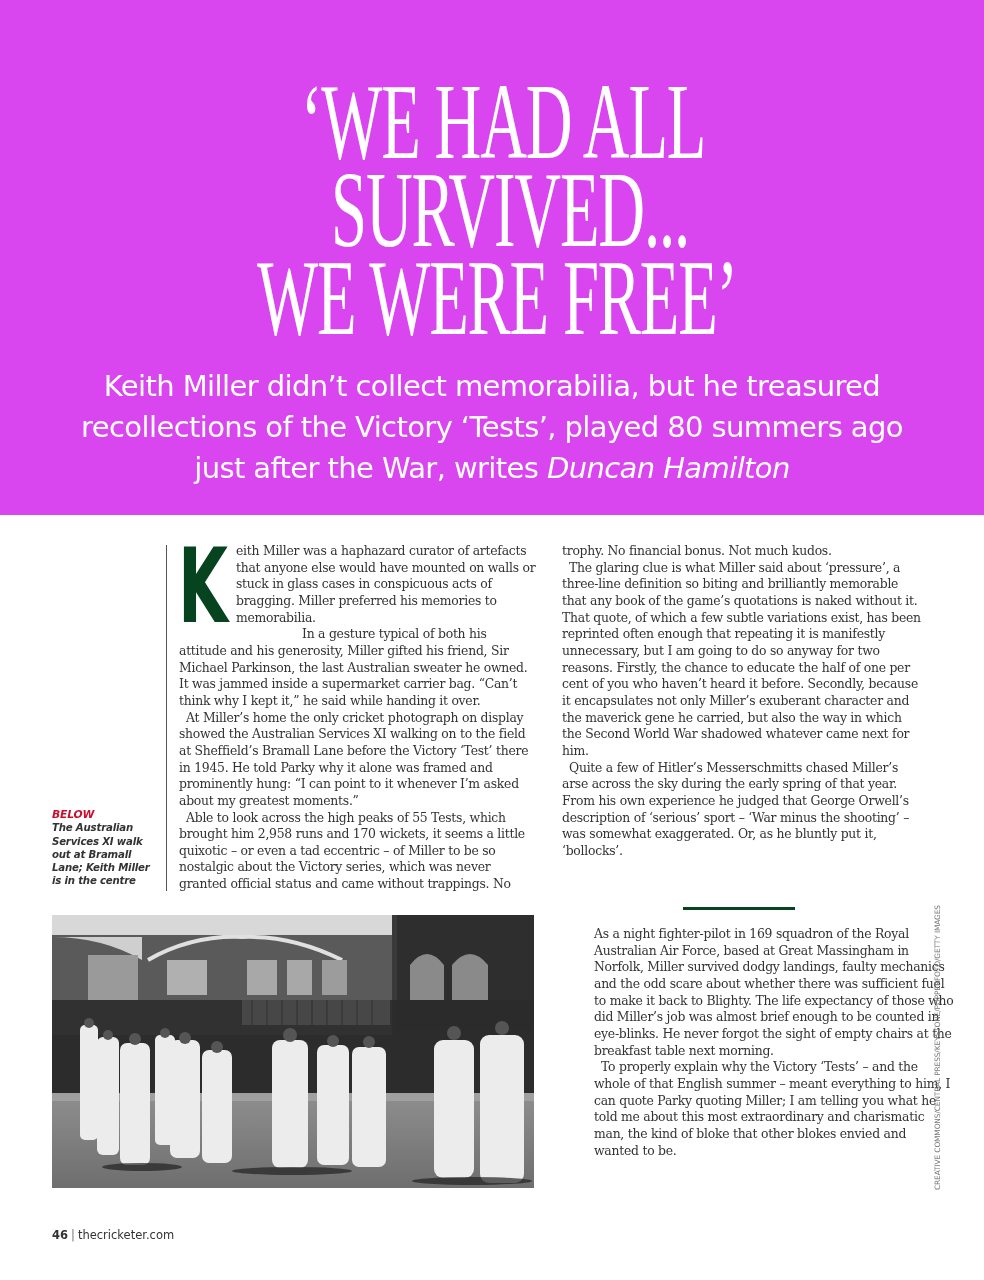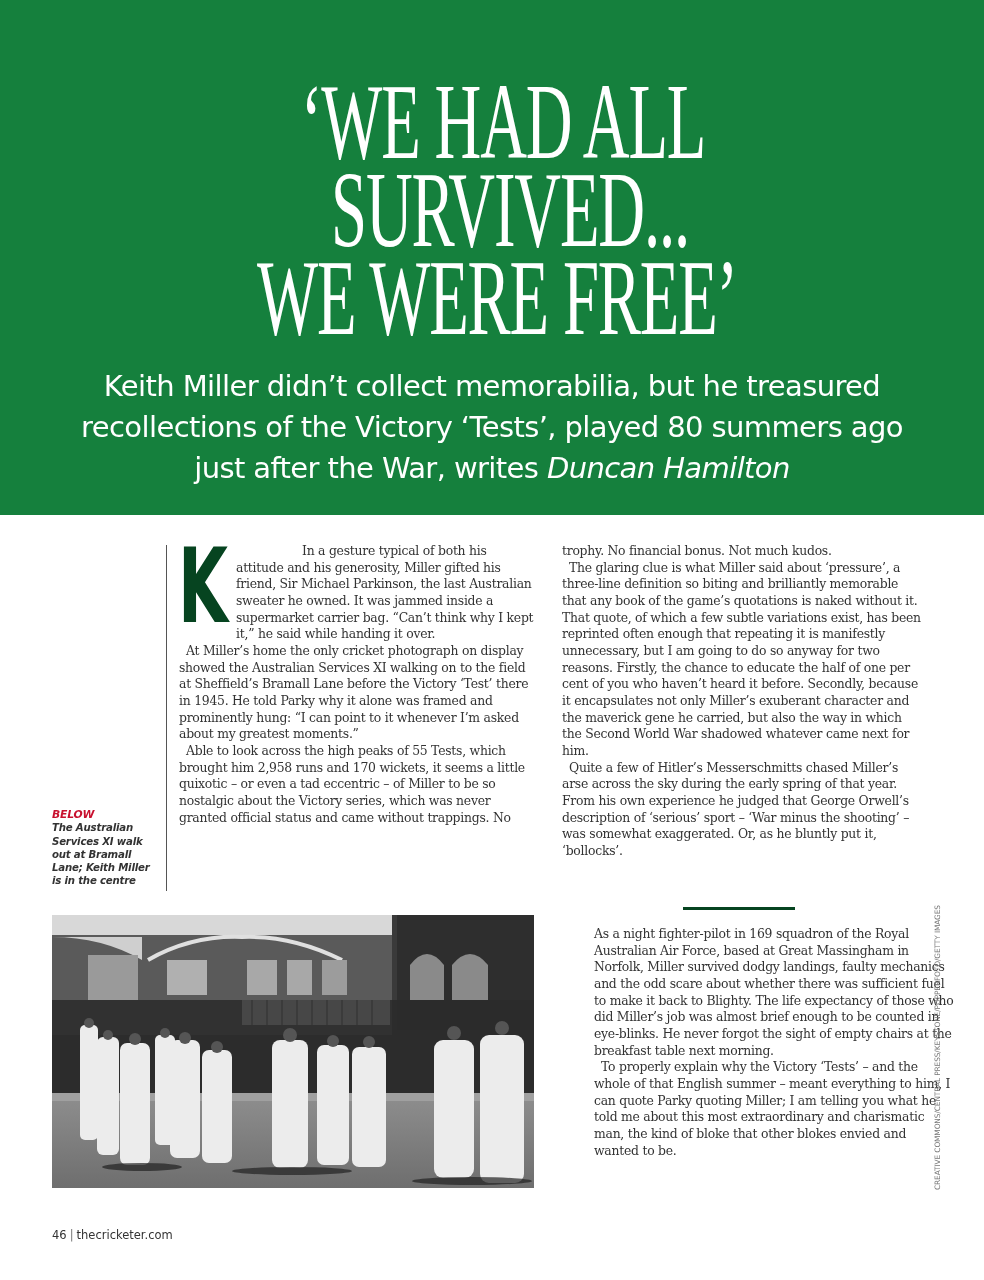--- a/index.html
+++ b/index.html
@@ -4,21 +4,21 @@
 <style>
   html, body { margin: 0; padding: 0; }
   body {
     width: 984px; height: 1280px; position: relative; overflow: hidden;
     background: #ffffff; color: #333333;
     font-family: "DejaVu Serif", serif;
   }
   
   .hero {
     position: absolute; left: 0; top: 0; width: 984px; height: 515px;
-    background: #15803d;
+    background: #d946ef;
   }
   .headline {
     position: absolute; left: 0; top: 78px; width: 984px;
     text-align: center; color: #ffffff;
     font-family: "Liberation Serif", serif; font-weight: normal;
     font-size: 108px; line-height: 88px; letter-spacing: -2px;
     margin: 0;
   }
   .headline .hl-line {
     display: block; transform: scaleX(0.62); transform-origin: center;
@@ -93,21 +93,21 @@
     transform: rotate(-90deg); transform-origin: left top;
     font-family: "DejaVu Sans", sans-serif; font-size: 7.4px; color: #777777;
     white-space: nowrap; letter-spacing: -0.1px;
   }
 
   
   .footer {
     position: absolute; left: 52px; top: 1228px;
     font-family: "DejaVu Sans", sans-serif; font-size: 11.5px; color: #333333;
   }
-  .footer .page-num { font-weight: normal; }
+  .footer .page-num { font-weight: bold; }
   .footer .sep { color: #777777; margin: 0 3px; }
 </style>
 </head>
 <body>
 
 <header class="hero">
   <h1 class="headline">
     <span class="hl-line l1">‘WE HAD ALL</span>
     <span class="hl-line l2">SURVIVED...</span>
     <span class="hl-line l3">WE WERE FREE’</span>
@@ -119,21 +119,21 @@
   <span class="cap-label">BELOW</span>
   <span>The Australian Services XI walk out at Bramall Lane; Keith Miller is in the centre</span>
 </div>
 
 <div class="col-rule"></div>
 
 <section class="col col1">
   <p class="first-para">
     <span class="dropcap">
         <span>K</span>
-      </span>
+      </span><span>eith Miller was a haphazard curator of artefacts that anyone else would have mounted on walls or stuck in glass cases in conspicuous acts of bragging. Miller preferred his memories to memorabilia.</span>
   </p>
   <p class="second-para"><span class="indent-spacer"></span><span>In a gesture typical of both his attitude and his generosity, Miller gifted his friend, Sir Michael Parkinson, the last Australian sweater he owned. It was jammed inside a supermarket carrier bag. “Can’t think why I kept it,” he said while handing it over.</span></p>
   <p>At Miller’s home the only cricket photograph on display showed the Australian Services XI walking on to the field at Sheffield’s Bramall Lane before the Victory ‘Test’ there in 1945. He told Parky why it alone was framed and prominently hung: “I can point to it whenever I’m asked about my greatest moments.”</p>
   <p>Able to look across the high peaks of 55 Tests, which brought him 2,958 runs and 170 wickets, it seems a little quixotic – or even a tad eccentric – of Miller to be so nostalgic about the Victory series, which was never granted official status and came without trappings. No</p>
 </section>
 
 <section class="col col2a">
   <p class="noindent">trophy. No financial bonus. Not much kudos.</p>
   <p>The glaring clue is what Miller said about ‘pressure’, a three-line definition so biting and brilliantly memorable that any book of the game’s quotations is naked without it. That quote, of which a few subtle variations exist, has been reprinted often enough that repeating it is manifestly unnecessary, but I am going to do so anyway for two reasons. Firstly, the chance to educate the half of one per cent of you who haven’t heard it before. Secondly, because it encapsulates not only Miller’s exuberant character and the maverick gene he carried, but also the way in which the Second World War shadowed whatever came next for him.</p>
   <p>Quite a few of Hitler’s Messerschmitts chased Miller’s arse across the sky during the early spring of that year. From his own experience he judged that George Orwell’s description of ‘serious’ sport – ‘War minus the shooting’ – was somewhat exaggerated. Or, as he bluntly put it, ‘bollocks’.</p>

